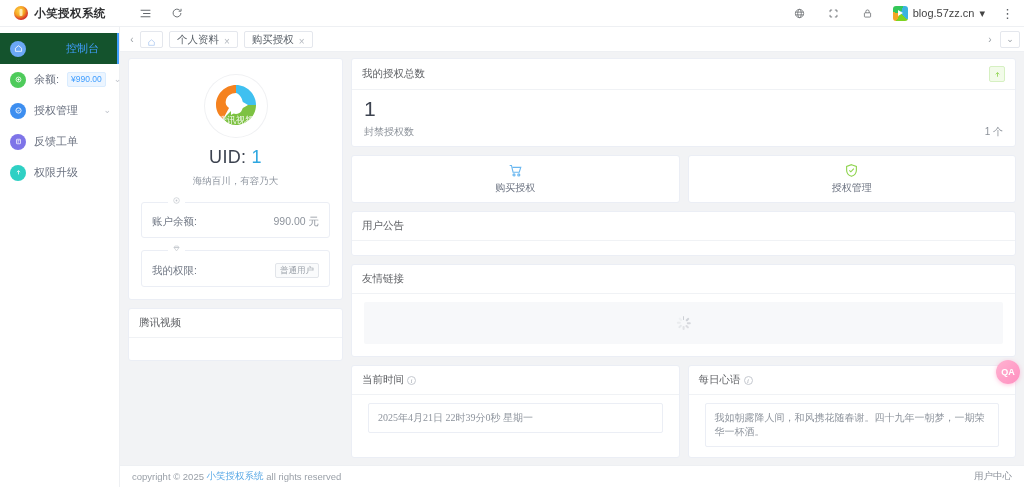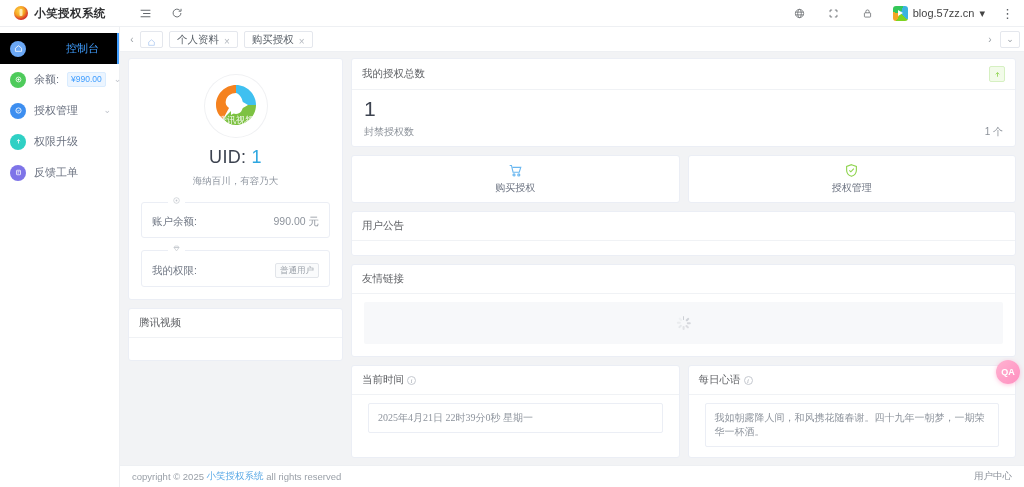--- a/index.html
+++ b/index.html
@@ -54,21 +54,21 @@
 
   
   .sidebar {
     width:120px; background:#fff; flex:0 0 120px; border-right:1px solid #eef0f3;
     display:flex; flex-direction:column; padding-top:6px;
   }
   .nav-item {
     height:31px; display:flex; align-items:center; gap:8px; padding:0 8px 0 10px;
     cursor:pointer; position:relative;
   }
-  .nav-item.active { background:#000000;gap:40px; }
+  .nav-item.active { background:#14532d;gap:40px; }
   .nav-item.active::after {
     content:""; position:absolute; right:0; top:0; bottom:0; width:2px; background:#409eff;
   }
   .nav-ico {
     width:16px; height:16px; border-radius:50%; flex:0 0 16px;
     display:flex; align-items:center; justify-content:center; color:#fff;
   }
   .nav-ico svg { width:9px; height:9px; display:block; }
   .nav-label { font-size:11px; color:#6b7280; white-space:nowrap; }
   .nav-item.active .nav-label { color:#409eff; }
@@ -287,36 +287,36 @@
           <svg viewBox="0 0 16 16" fill="none" stroke="#fff" stroke-width="1.5">
               <circle cx="8" cy="8" r="4.6"></circle>
               <path d="M5.9 8.1 7.3 9.5 10.1 6.6"></path>
             </svg>
         </span>
         <span class="nav-label">授权管理</span>
         <span class="chev">⌄</span>
       </div>
 
       <div class="nav-item">
-        <span class="nav-ico" style="background:#2fd0c4">
-          <svg viewBox="0 0 16 16" fill="none" stroke="#fff" stroke-width="1.4">
-              <path d="M8 11.5V4.8M5.2 7.4 8 4.6l2.8 2.8"></path>
-            </svg>
-        </span>
-        <span class="nav-label">权限升级</span>
-      </div>
-
-      <div class="nav-item">
         <span class="nav-ico" style="background:#7e74e8">
           <svg viewBox="0 0 16 16" fill="none" stroke="#fff" stroke-width="1.3">
               <rect x="4.4" y="4" width="7.2" height="8" rx="1"></rect>
               <path d="M6.2 6.6h3.6M6.2 9h2.6"></path>
             </svg>
         </span>
         <span class="nav-label">反馈工单</span>
+      </div>
+
+      <div class="nav-item">
+        <span class="nav-ico" style="background:#2fd0c4">
+          <svg viewBox="0 0 16 16" fill="none" stroke="#fff" stroke-width="1.4">
+              <path d="M8 11.5V4.8M5.2 7.4 8 4.6l2.8 2.8"></path>
+            </svg>
+        </span>
+        <span class="nav-label">权限升级</span>
       </div>
     </div>
 
     <div class="main">
 
       <div class="tabbar">
         <span class="tab-arrow">‹</span>
         <span class="tab home">
           <svg viewBox="0 0 16 16" fill="none" stroke="#a8c6f0" stroke-width="1.3">
               <path d="M3 7.2 8 3.2l5 4V13H3z"></path>

